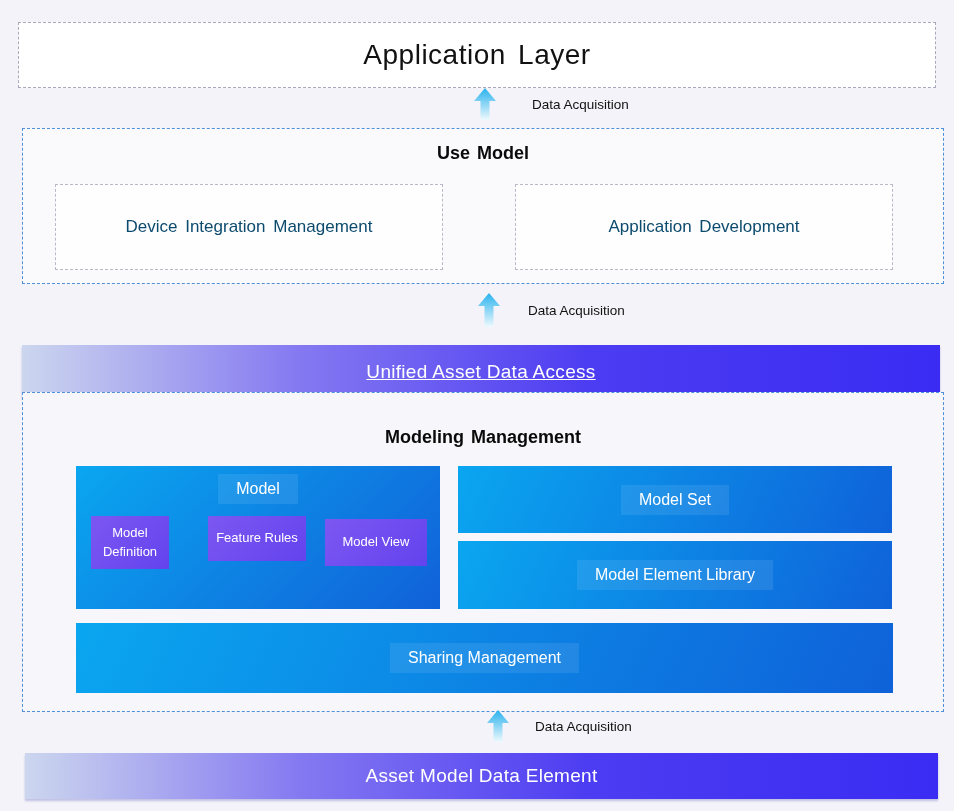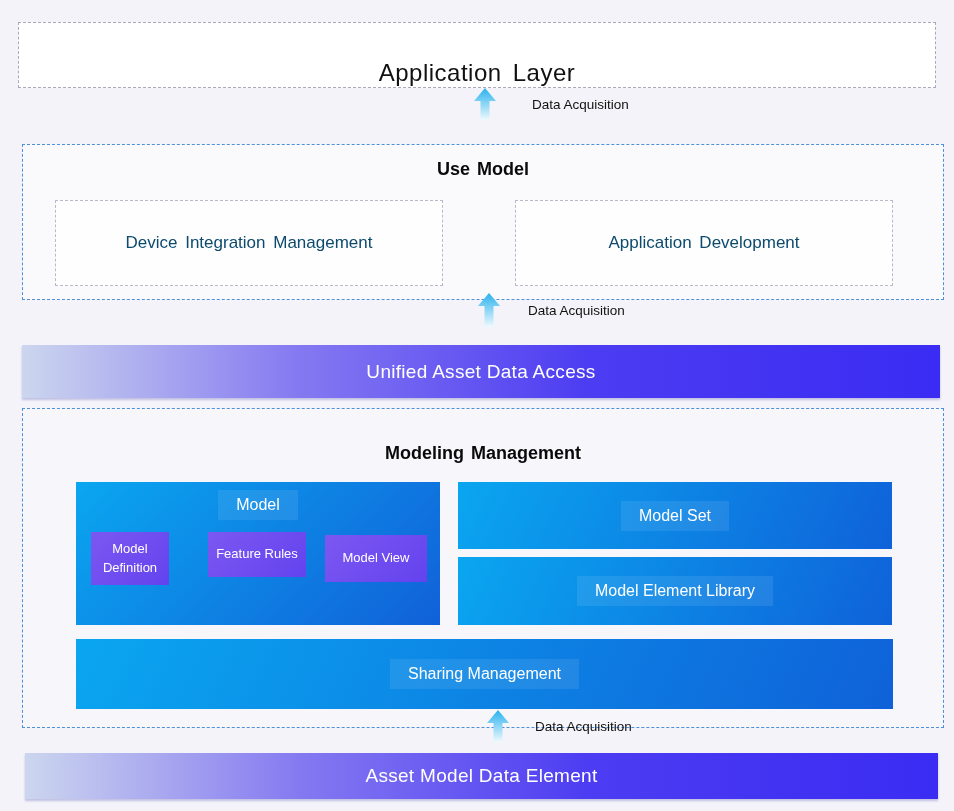--- a/index.html
+++ b/index.html
@@ -11,30 +11,29 @@
     position:relative;
     width:954px;height:811px;
     background:#f4f3f9;
     overflow:hidden;
   }
   
   .app-box{
     position:absolute;left:18px;top:22px;width:916px;height:64px;
     background:#ffffff;
     border:1px dashed #a9a9bd;
-    display:flex;align-items:flex-end;justify-content:center;
-    font-size:24px;color:#111;letter-spacing:.5px;
+    display:flex;align-items:center;justify-content:center;
+    font-size:28px;color:#111;letter-spacing:.5px;
     word-spacing:4px;
   }
   
   .section{
     position:absolute;
     background:#fafafd;
     border:1px dashed #4e8fd8;
-    margin-top:16px;
   }
   .section-title{
     position:absolute;left:0;right:0;text-align:center;
     font-weight:bold;font-size:18px;color:#0a0a0a;
     word-spacing:2px;
   }
   .use-model{left:22px;top:128px;width:920px;height:154px;}
   .modeling{left:22px;top:392px;width:920px;height:318px;background:#f7f6fb;}
   
   .inner-box{
@@ -46,21 +45,21 @@
     word-spacing:3px;
   }
   
   .bar{
     position:absolute;
     background:linear-gradient(90deg,#ccd6ee 0%,#8579f1 30%,#4c3cf2 62%,#3a2cf3 100%);
     display:flex;align-items:center;justify-content:center;
     color:#fff;font-size:19px;letter-spacing:.3px;
     box-shadow:0 2px 2px rgba(130,130,205,.45);
   }
-  .bar-unified{left:22px;top:345px;width:918px;height:53px;}
+  .bar-unified{left:22px;top:345px;width:918px;height:53px;text-decoration:underline;}
   .bar-storage{left:25px;top:753px;width:913px;height:46px;}
   
   .blue-box{
     position:absolute;color:#fff;
     background:linear-gradient(115deg,#0aa6f0 0%,#0f62d9 100%);
     display:flex;align-items:center;justify-content:center;
   }
   .model-box{left:53px;top:73px;width:364px;height:143px;
     background:linear-gradient(135deg,#0aa6f0 0%,#1161d8 100%);
     display:block;}

